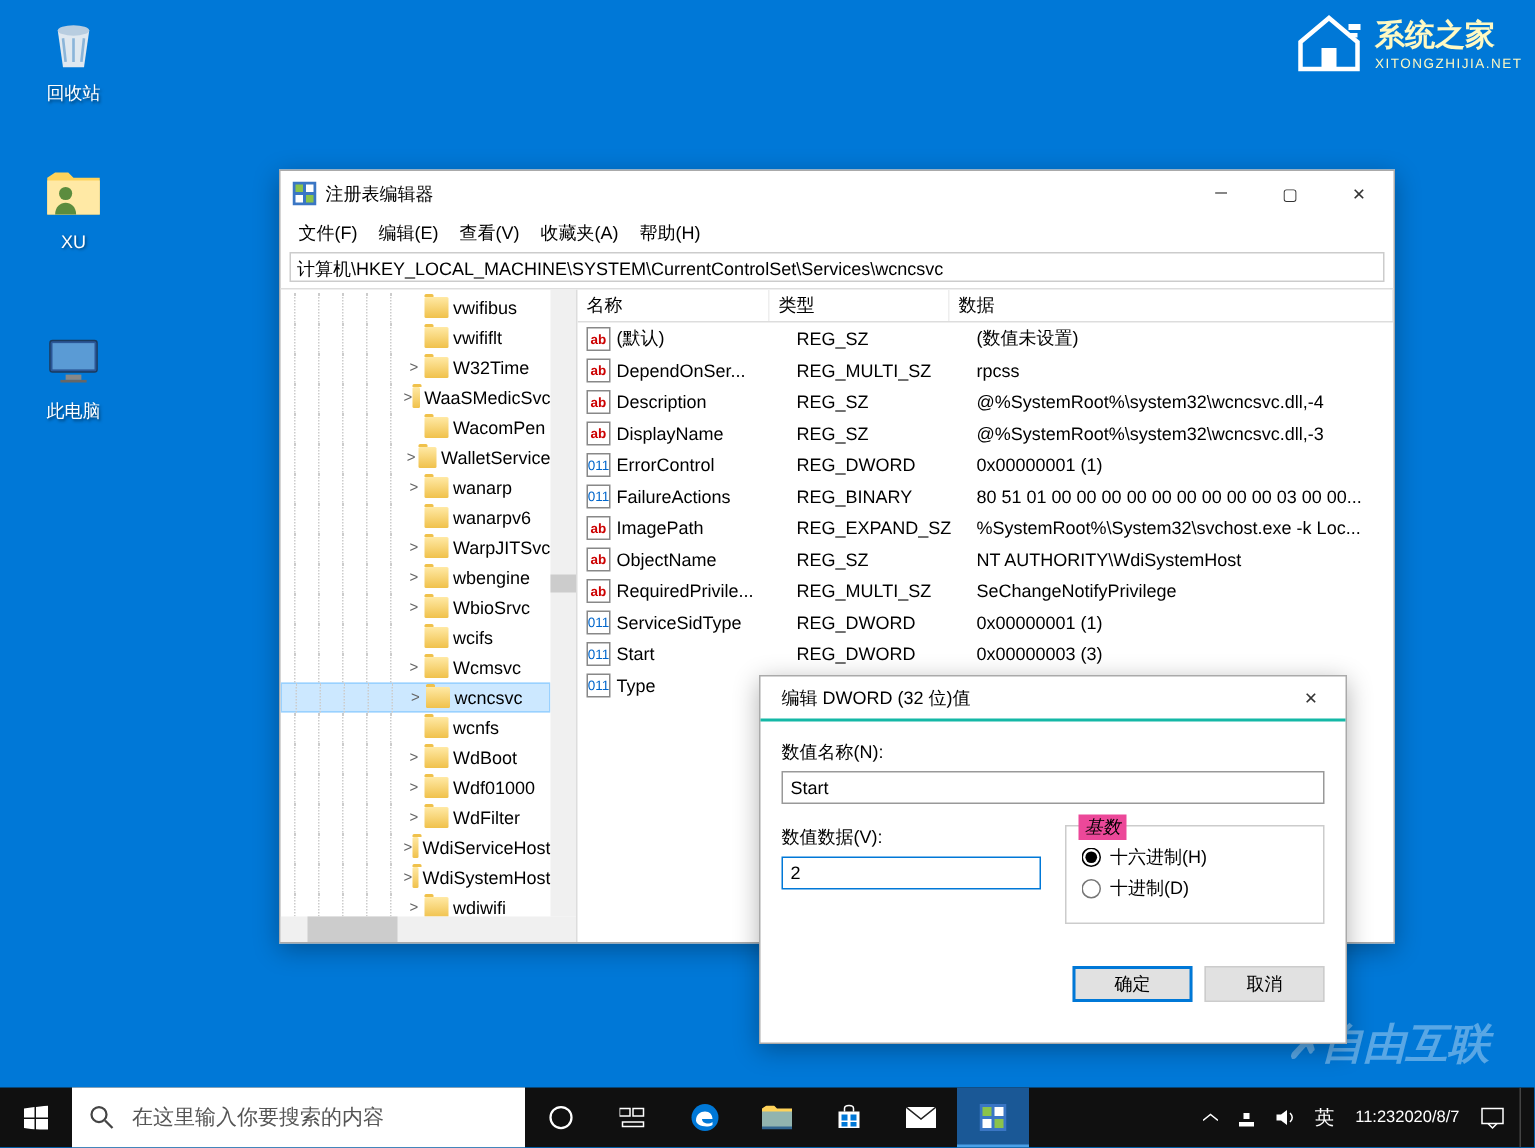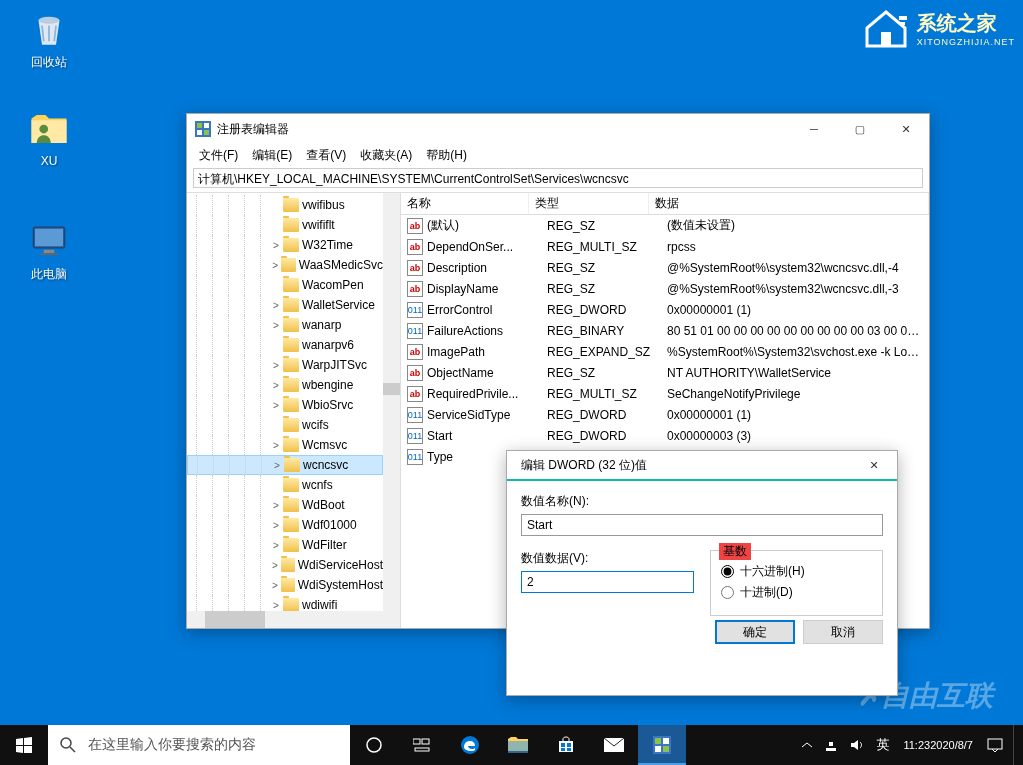--- a/index.html
+++ b/index.html
@@ -27,21 +27,21 @@
 .win-btns { display:flex; height:100%; }
 .win-btn { width: 46px; display:flex; align-items:center; justify-content:center; font-size:11px; color:#333; cursor:pointer;}
 
 .menu-bar { height: 22px; display:flex; gap: 2px; padding: 0 6px; font-size:12px; align-items:center; border-bottom: none;}
 .menu-item { padding: 2px 6px; cursor:pointer; }
 
 .address-bar { margin: 2px 6px 4px; border:1px solid #ccc; padding:2px 4px; font-size:12px; height:20px; background:#fff;}
 
 .content { flex:1; display:flex; border-top:1px solid #ddd; overflow:hidden;}
 
-.tree-panel { width:214px; border-right:1px solid #ddd; font-size:12px; overflow-y:hidden; overflow-x:auto; position:relative;}
+.tree-panel { width:198px; border-right:1px solid #ddd; font-size:12px; overflow-y:hidden; overflow-x:auto; position:relative;}
 .tree-panel::-webkit-scrollbar { height:17px; width:17px; }
 .tree-panel::-webkit-scrollbar-thumb { background:#ccc; }
 .tree-panel::-webkit-scrollbar-track { background:#f0f0f0; }
 .tree-panel .tree-scroll { position:absolute; bottom:0; left:0; right:0; height:17px; background:#f0f0f0; display:flex;}
 .tree-panel .tree-scroll .thumb { background:#ccc; width:60px; height:100%; margin-left:18px;}
 .tree-panel .tree-vscroll { position:absolute; top:0; right:0; bottom:17px; width:17px; background:#f0f0f0;}
 .tree-panel .tree-vscroll .vthumb{ background:#ccc; height:12px; width:100%; margin-top:190px;}
 
 .tree-items { padding:2px 0; white-space:nowrap; margin-right:17px; margin-bottom:17px; height:calc(100% - 17px); overflow:hidden;}
 .tree-item { display:flex; align-items:center; height:20px; padding-left: 2px; cursor:pointer;}
@@ -69,24 +69,24 @@
 .dialog { left: 506px; top: 450px; width: 392px; height: 246px; background:#fff; }
 .dialog .title-bar { height:30px; border-bottom:2px solid #14b8a6;}
 .dialog-body { padding: 12px 14px; font-size:12px;}
 .dialog .lbl { font-size:12px; margin-bottom:4px; display:block;}
 .dialog .txt { border:1px solid #999; padding:3px 5px; font-size:12px; width:100%; }
 .dialog .txt.ro { background:#fff; }
 .dialog .row2 { display:flex; gap:16px; margin-top:14px;}
 .dialog .row2 .left { flex:1; }
 .dialog .row2 .right { flex:1; }
 .fieldset { border:1px solid #ccc; padding:8px 10px 10px; position:relative;}
-.fieldset .legend { position:absolute; top:-8px; left:8px; background:#ef4444; padding:0 4px; font-size:12px;}
+.fieldset .legend { position:absolute; top:-8px; left:8px; background:#ec4899; padding:0 4px; font-size:12px;font-style:italic;}
 .radio-row { display:flex; align-items:center; gap:6px; margin:4px 0; font-size:12px;}
 .radio-row input { accent-color:#000;}
-.dlg-btns { display:flex; justify-content:flex-end; gap:8px; margin-top:4px;}
+.dlg-btns { display:flex; justify-content:flex-end; gap:8px; margin-top:28px;}
 .dlg-btn { width:80px; height:24px; border:1px solid #ccc; background:#e1e1e1; font-size:12px; cursor:pointer;}
 .dlg-btn.primary { border:2px solid #0078d7;}
 
 
 .taskbar { position:absolute; bottom:0; left:0; right:0; height:40px; background:#101010; display:flex; align-items:center; color:#fff;}
 .start-btn { width:48px; height:40px; display:flex; align-items:center; justify-content:center; cursor:pointer;}
 .search-box { flex:0 0 302px; height:40px; background:#fff; display:flex; align-items:center; padding:0 12px; font-size:14px; color:#555; gap:12px;}
 .tb-icons { display:flex; align-items:center; }
 .tb-icon { width:48px; height:40px; display:flex; align-items:center; justify-content:center; cursor:pointer;}
 .tb-icon.active { background:#1a5896; box-shadow: inset 0 -2px 0 #4aa0e8;}
@@ -442,21 +442,21 @@
           <div class="row">
             <span class="ic ab">ab</span>
             <span class="cell name">ImagePath</span>
             <span class="cell col-type">REG_EXPAND_SZ</span>
             <span class="cell col-data">%SystemRoot%\System32\svchost.exe -k Loc...</span>
           </div>
           <div class="row">
             <span class="ic ab">ab</span>
             <span class="cell name">ObjectName</span>
             <span class="cell col-type">REG_SZ</span>
-            <span class="cell col-data">NT AUTHORITY\WalletService</span>
+            <span class="cell col-data">NT AUTHORITY\WdiSystemHost</span>
           </div>
           <div class="row">
             <span class="ic ab">ab</span>
             <span class="cell name">RequiredPrivile...</span>
             <span class="cell col-type">REG_MULTI_SZ</span>
             <span class="cell col-data">SeChangeNotifyPrivilege</span>
           </div>
           <div class="row">
             <span class="ic bin">011</span>
             <span class="cell name">ServiceSidType</span>

